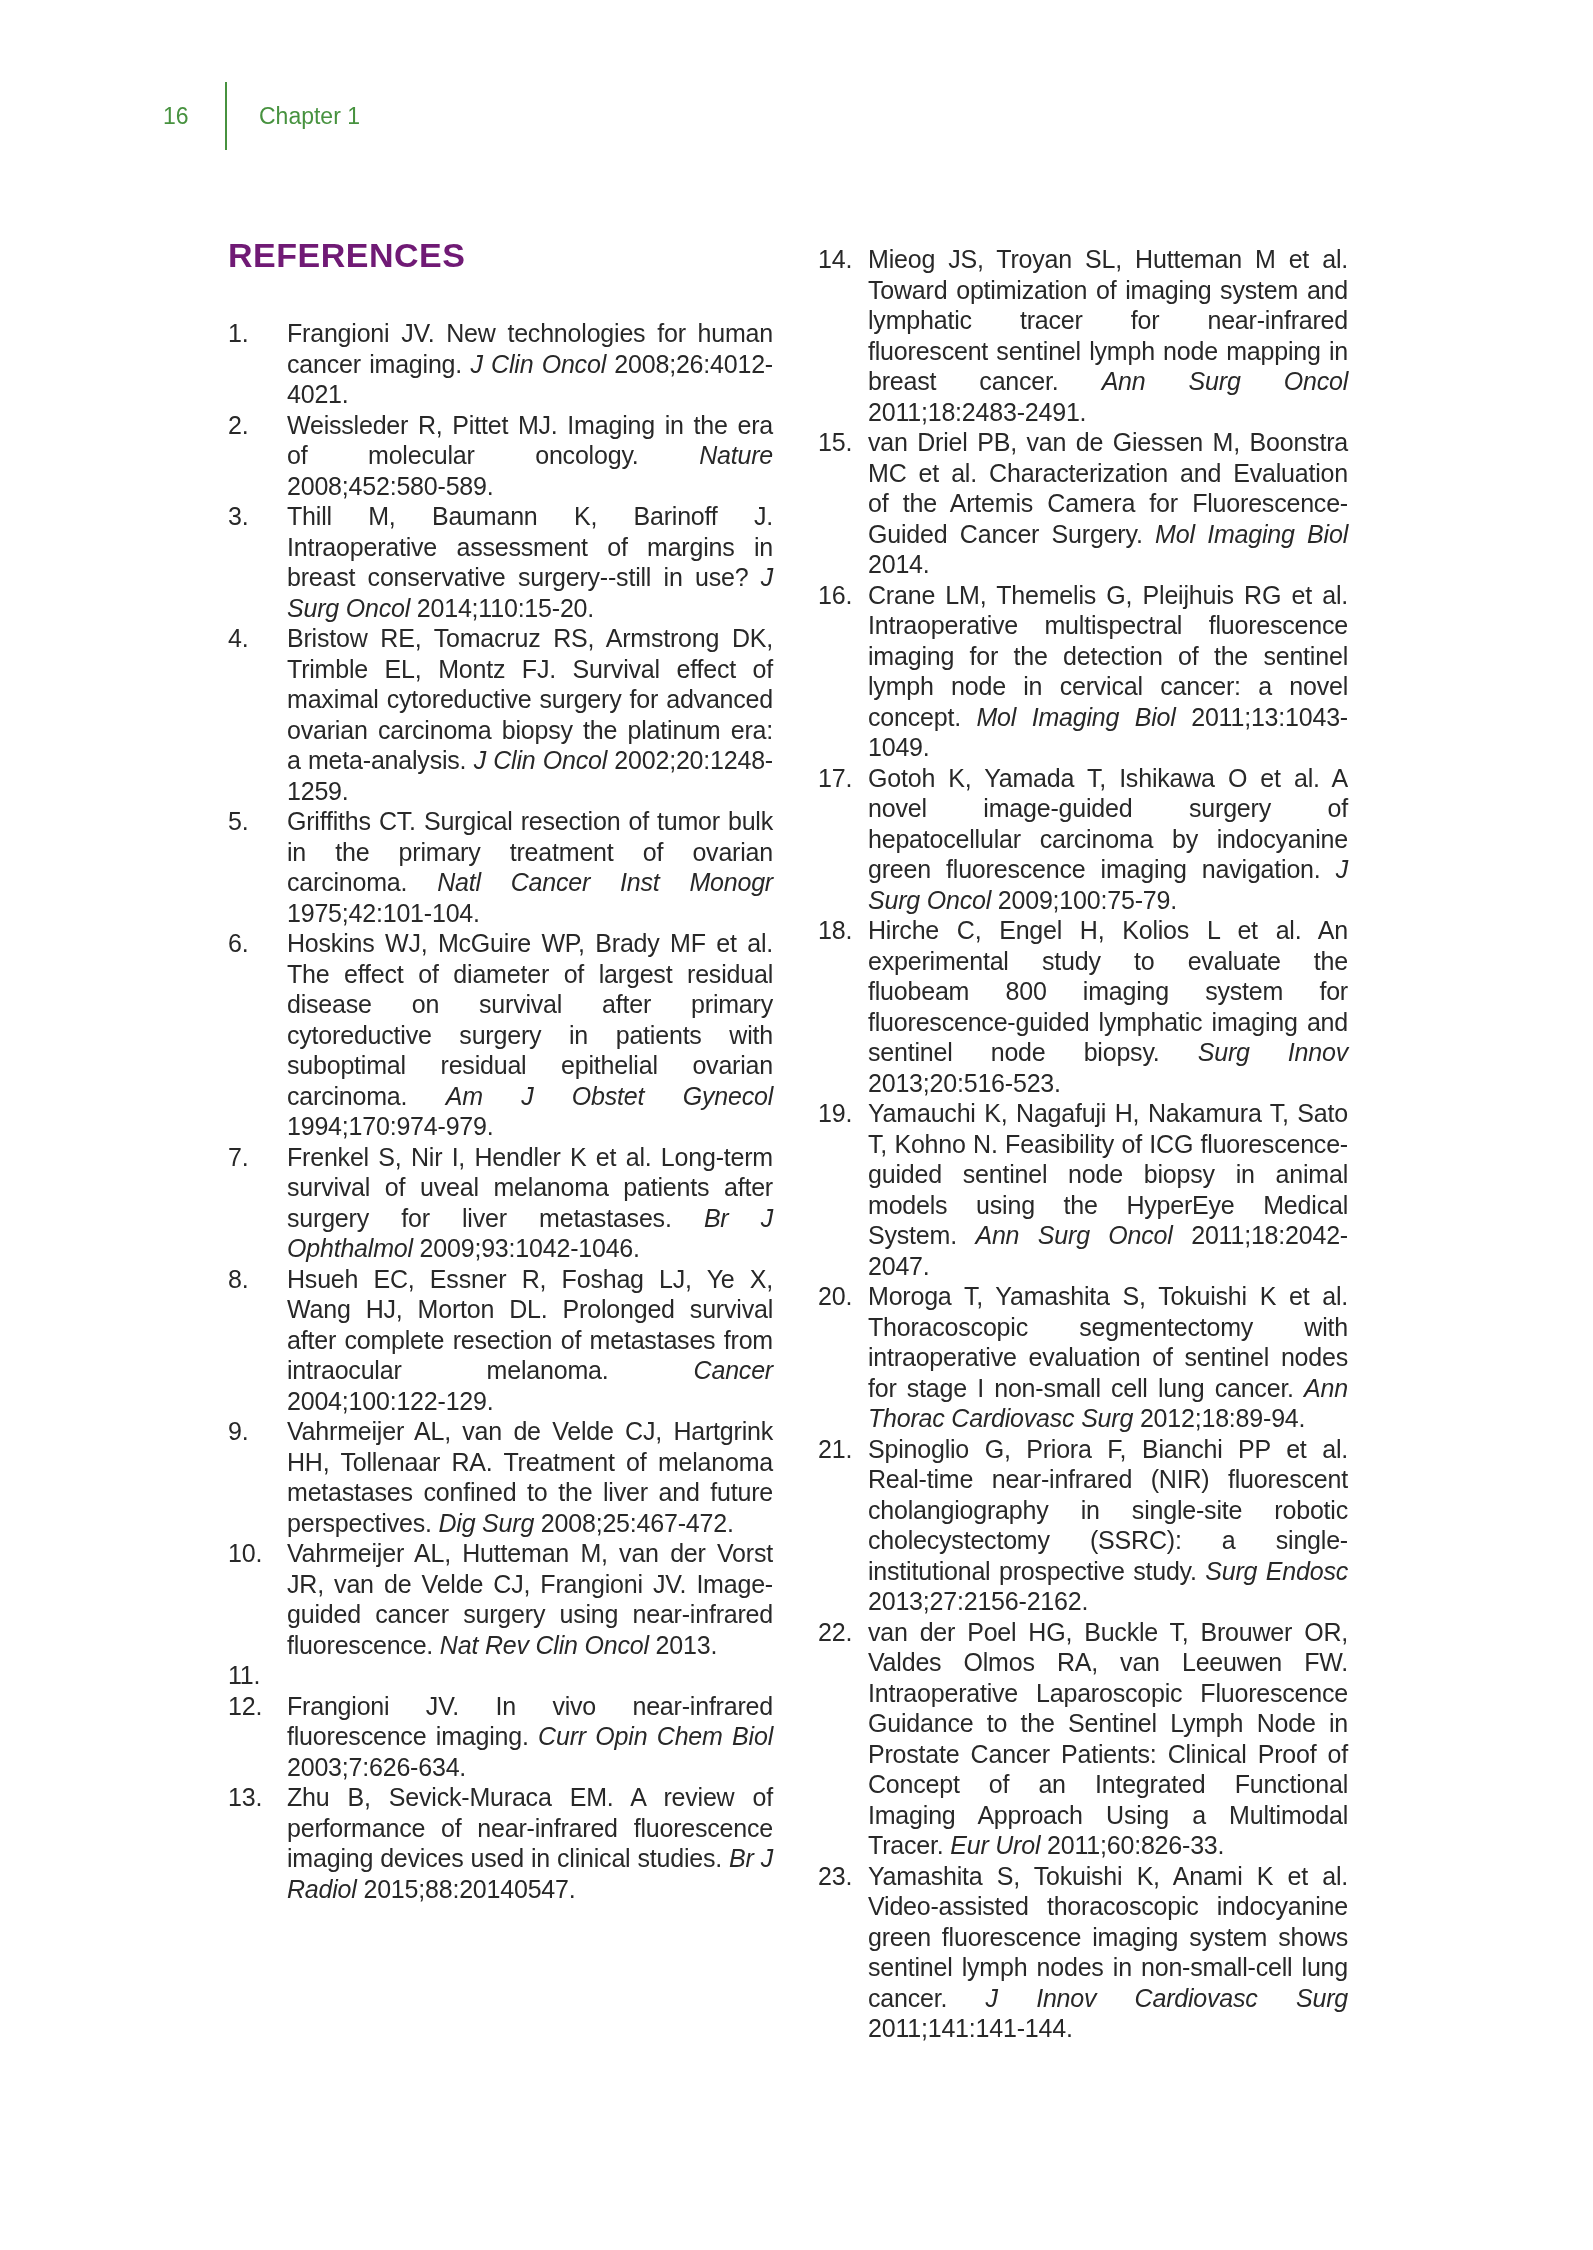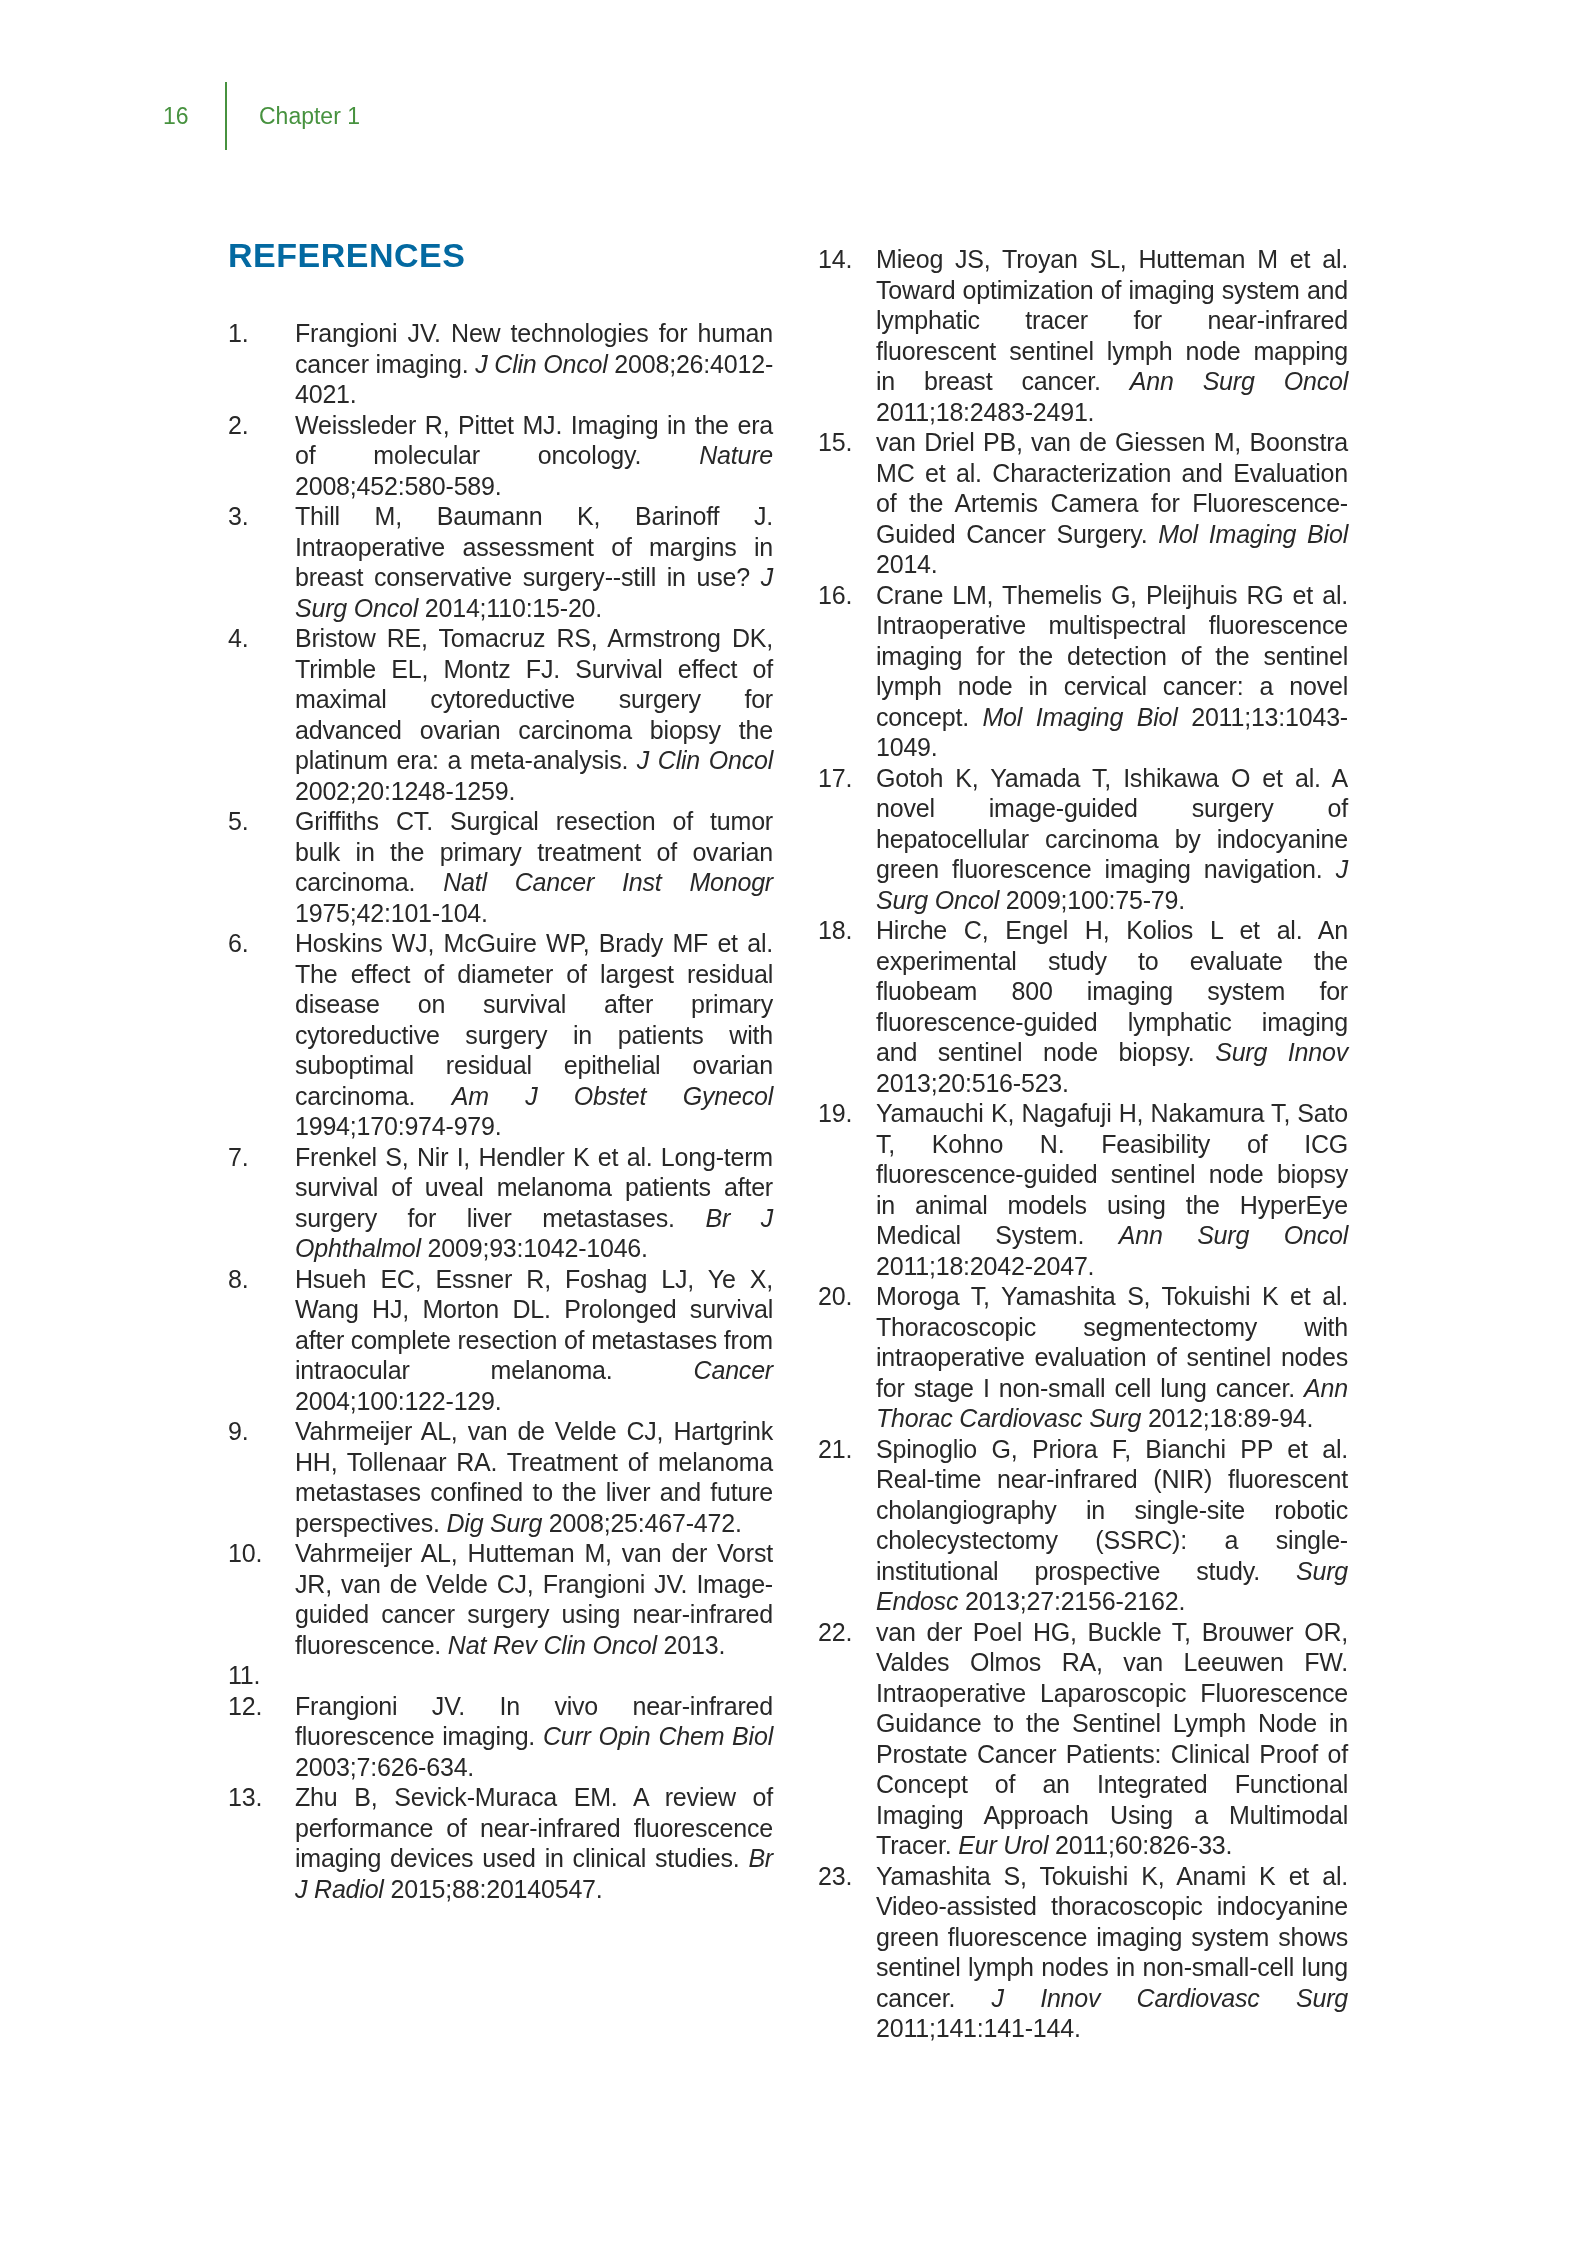--- a/index.html
+++ b/index.html
@@ -30,32 +30,31 @@
   }
 
   
   .col { position: absolute; }
   .col-left  { left: 228px; top: 238px; width: 545px; }
   .col-right { left: 818px; top: 244px; width: 530px; }
 
   .section-title {
     font-size: 34px;
     font-weight: bold;
-    color: #0369a1;
+    color: #701a75;
     letter-spacing: 0.5px;
     margin: 0 0 46px 0;
     line-height: 1;
   }
 
   .ref-item {
     display: grid;
     font-size: 25px;
     line-height: 30.5px;
     letter-spacing: -0.2px;
-    gap: 8px;
   }
   .col-left  .ref-item { grid-template-columns: 59px 1fr; }
   .col-right .ref-item { grid-template-columns: 50px 1fr; }
 
   .ref-num { text-align: left; }
   .ref-text {
     margin: 0;
     text-align: justify;
   }
   .it { font-style: italic; }

